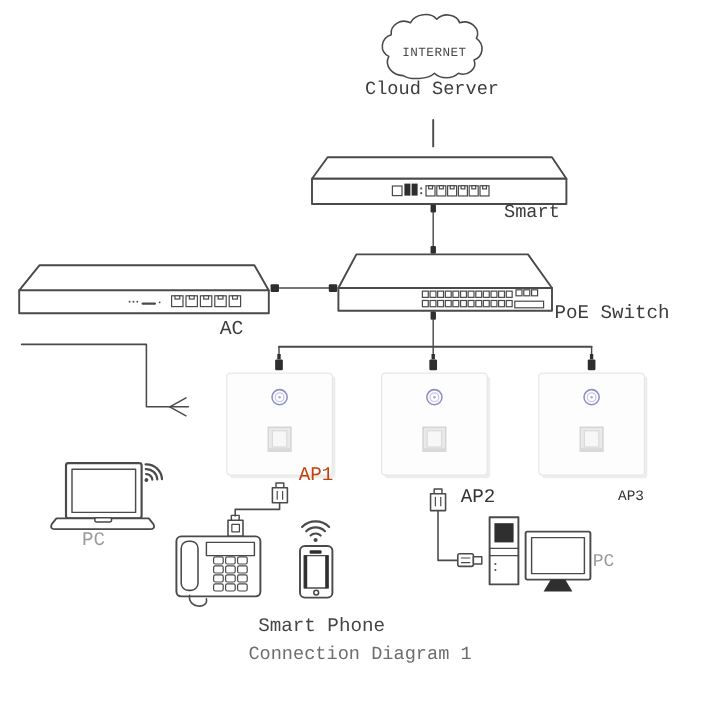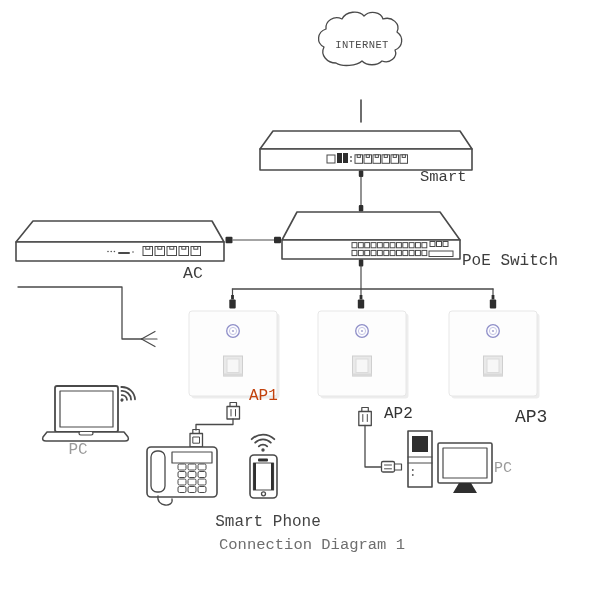--- a/index.html
+++ b/index.html
@@ -293,23 +293,24 @@
   </g>
 
   <g>
     <rect class="sf w16" x="438" y="443" width="54" height="40" rx="1.5"></rect>
     <rect class="sf w12" x="443" y="448" width="44" height="30"></rect>
     <polygon class="dk" points="459,483 471,483 477,493 453,493"></polygon>
   </g>
 </svg>
 
   <div class="lbl center" style="left:362px;top:40px;font-size:10.5px;letter-spacing:0.4px;color:#4a4a4a;">INTERNET</div>
+  <div class="lbl center" style="left:360px;top:66px;font-size:15.5px;">Cloud Server</div>
   <div class="lbl" style="left:420px;top:169px;font-size:15.5px;">Smart</div>
   <div class="lbl" style="left:462px;top:253px;font-size:16px;">PoE Switch</div>
   <div class="lbl center" style="left:193px;top:265px;font-size:16.5px;">AC</div>
   <div class="lbl" style="left:249px;top:388px;font-size:16px;color:#c2410c;">AP1</div>
   <div class="lbl" style="left:384px;top:406px;font-size:16px;color:#333;">AP2</div>
-  <div class="lbl" style="left:515px;top:408px;font-size:18px;color:#333;">AP3</div>
+  <div class="lbl" style="left:515px;top:408px;font-size:12px;color:#333;">AP3</div>
   <div class="lbl center muted" style="left:78px;top:442px;font-size:16px;">PC</div>
   <div class="lbl center" style="left:268px;top:514px;font-size:16px;color:#444;">Smart Phone</div>
   <div class="lbl muted" style="left:494px;top:461px;font-size:15px;">PC</div>
-  <div class="lbl center" style="left:312px;top:537px;font-size:15.5px;color:var(--caption-text);">Connection Diagram 1</div>
+  <div class="lbl center" style="left:300px;top:537px;font-size:15.5px;color:var(--caption-text);">Connection Diagram 1</div>
 </div>
 
 </body></html>

